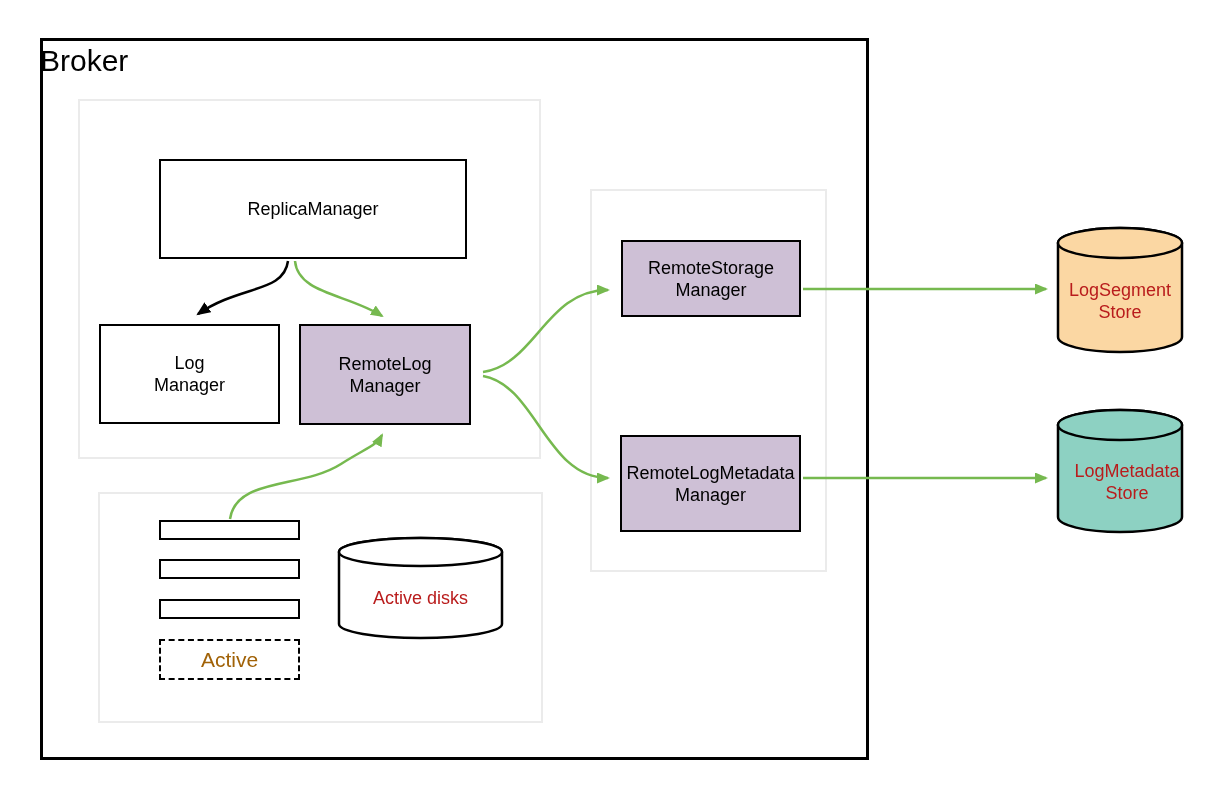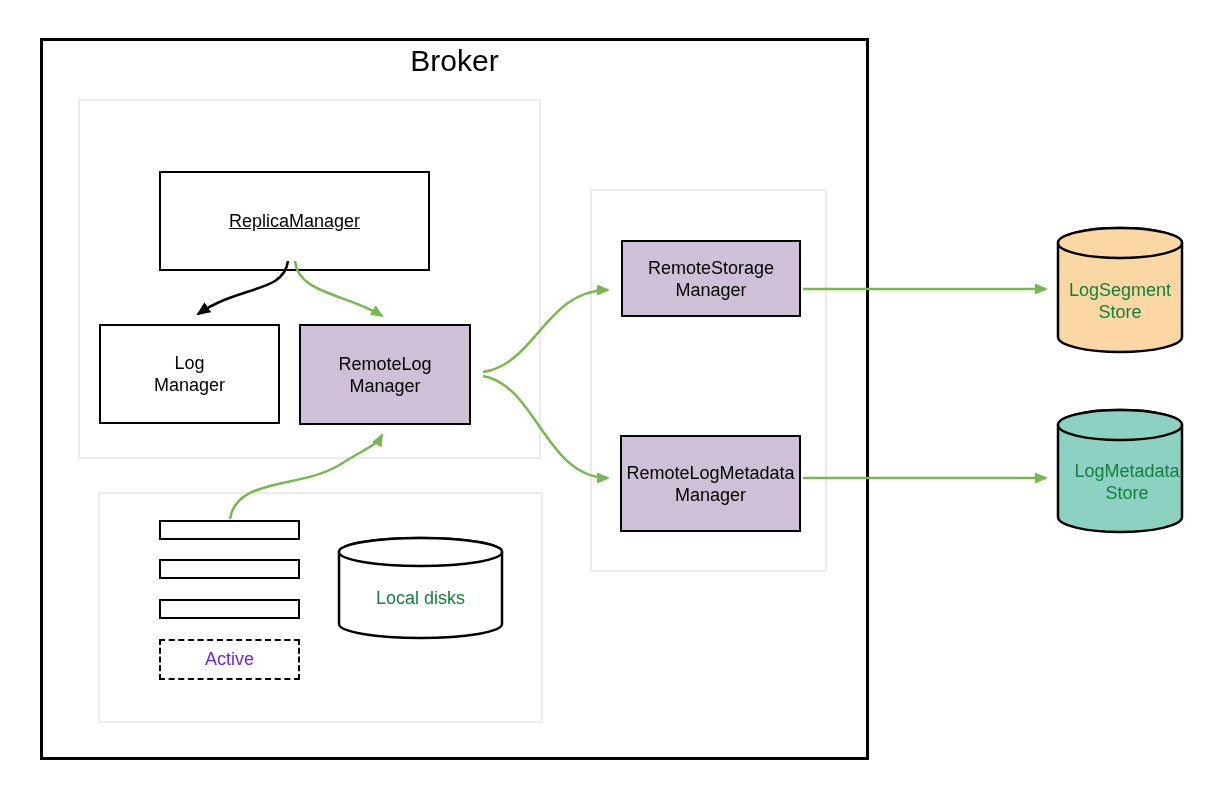--- a/index.html
+++ b/index.html
@@ -18,21 +18,20 @@
   .abs { position: absolute; box-sizing: border-box; }
 
   
   .broker-frame {
     left: 40px; top: 38px; width: 829px; height: 722px;
     border: 3px solid #000000;
     background: transparent;
   }
   .broker-title {
     left: 40px; top: 44px; width: 829px;
-    text-align: center;
     font-size: 30px;
     color: #000000;
   }
 
   
   .group {
     border: 2px solid #ebebeb;
     background: transparent;
   }
   .group-log      { left: 78px;  top: 99px;  width: 463px; height: 360px; }
@@ -47,49 +46,49 @@
     flex-direction: column;
     align-items: center;
     justify-content: center;
     text-align: center;
     font-size: 18px;
     line-height: 22px;
     color: #000000;
   }
   .node.purple { background: #cec0d6; }
 
-  .node-replica   { left: 159px; top: 171px; width: 271px; height: 100px; text-decoration: underline; }
+  .node-replica   { left: 159px; top: 159px; width: 308px; height: 100px; }
   .node-logmgr    { left: 99px;  top: 324px; width: 181px; height: 100px; text-align: center; }
   .node-rlm       { left: 299px; top: 324px; width: 172px; height: 101px; }
   .node-rsm       { left: 621px; top: 240px; width: 180px; height: 77px; }
   .node-rlmm      { left: 620px; top: 435px; width: 181px; height: 97px;  }
 
   
   .segment {
     left: 159px; width: 141px; height: 20px;
     border: 2px solid #000000;
     background: #ffffff;
   }
   .segment-1 { top: 520px; }
   .segment-2 { top: 559px; }
   .segment-3 { top: 599px; }
   .segment-active {
     left: 159px; top: 639px; width: 141px; height: 41px;
     border: 2px dashed #000000;
     background: #ffffff;
     display: flex; align-items: center; justify-content: center;
-    font-size: 18px; color: #6d28d9;
+    font-size: 21px; color: #a16207;
   }
 
   
   .cyl-label {
     text-align: center;
     font-size: 18px;
     line-height: 22px;
-    color: #15803d;
+    color: #b91c1c;
   }
   .cyl-label-segstore  { left: 1056px; top: 279px; width: 128px; }
   .cyl-label-metastore { left: 1056px; top: 460px; width: 128px; padding-left: 14px; }
   .cyl-label-disks     { left: 339px;  top: 587px; width: 163px; }
 
   svg.overlay {
     position: absolute;
     left: 0; top: 0;
     pointer-events: none;
   }
@@ -181,16 +180,16 @@
     <div>LogSegment</div>
     <div>Store</div>
   </div>
 
   <div class="abs cyl-label cyl-label-metastore">
     <div>LogMetadata</div>
     <div>Store</div>
   </div>
 
   <div class="abs cyl-label cyl-label-disks">
-    <div>Local disks</div>
+    <div>Active disks</div>
   </div>
 
 </div>
 
 </body></html>

